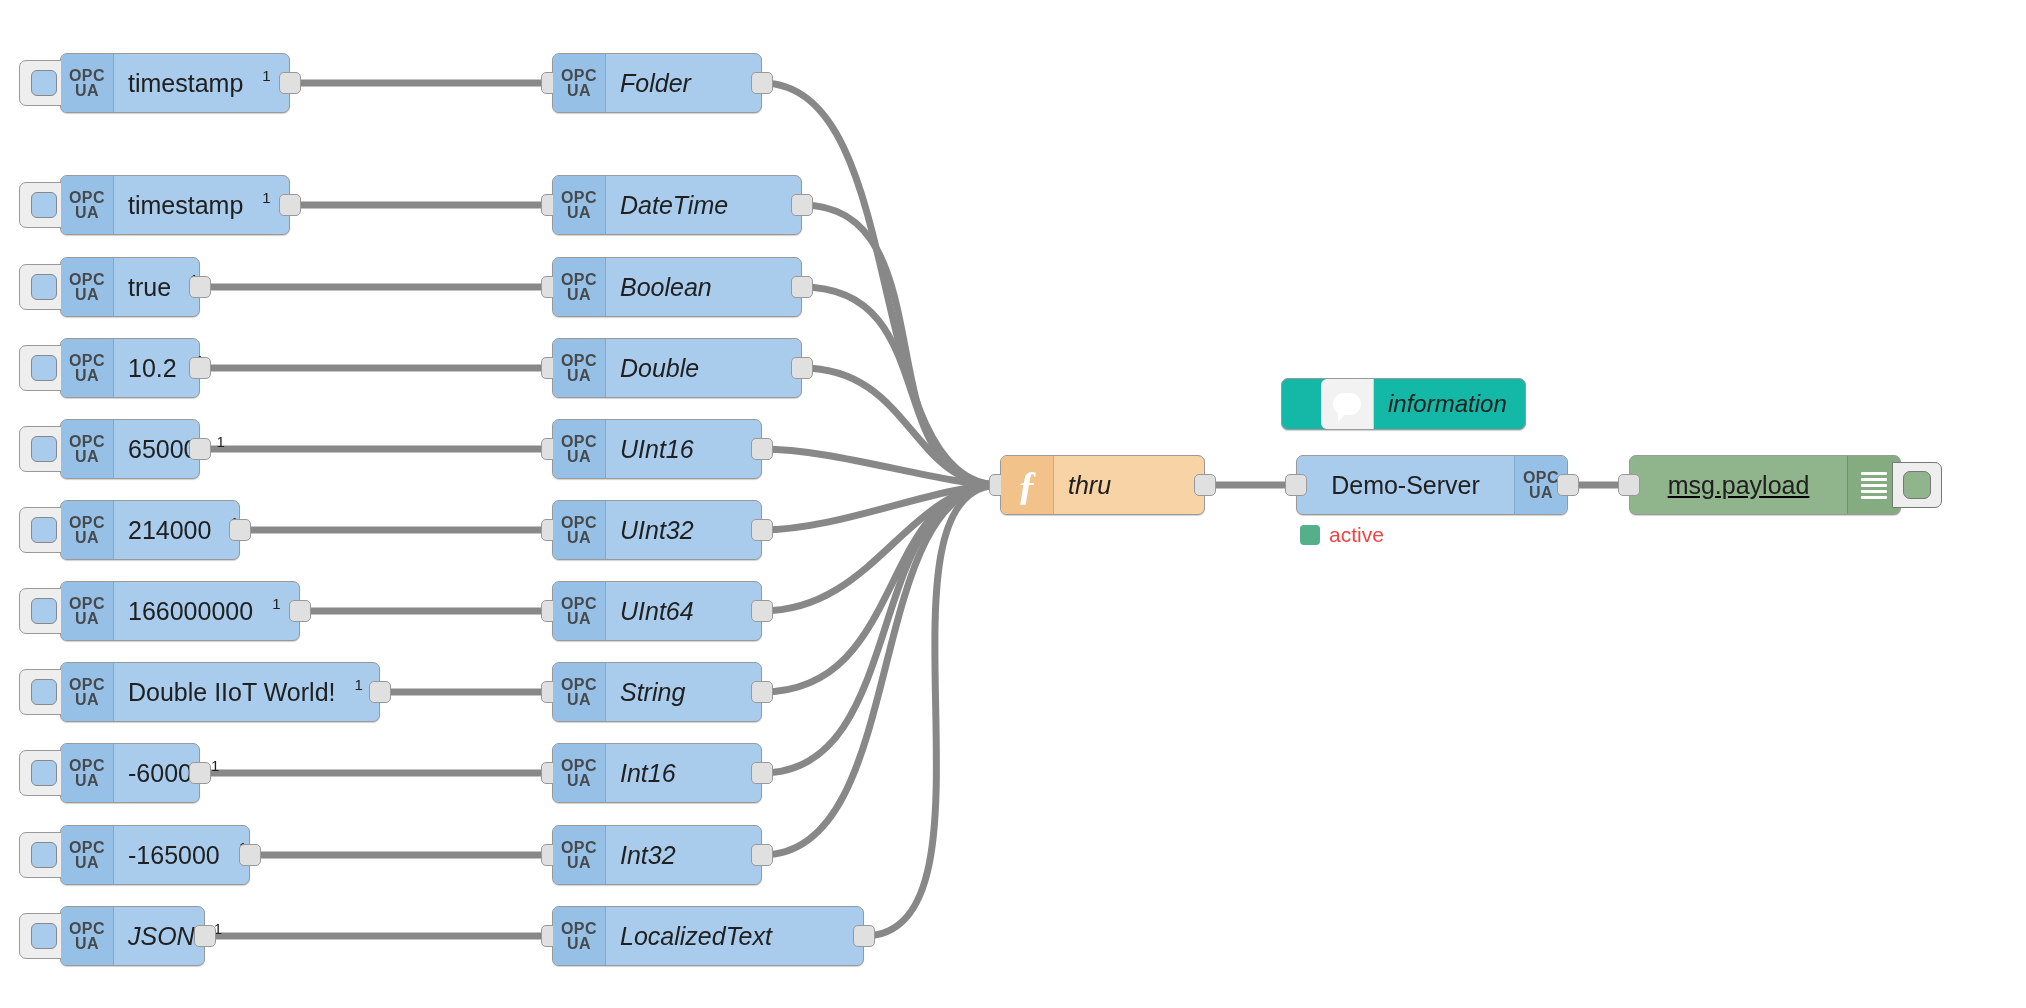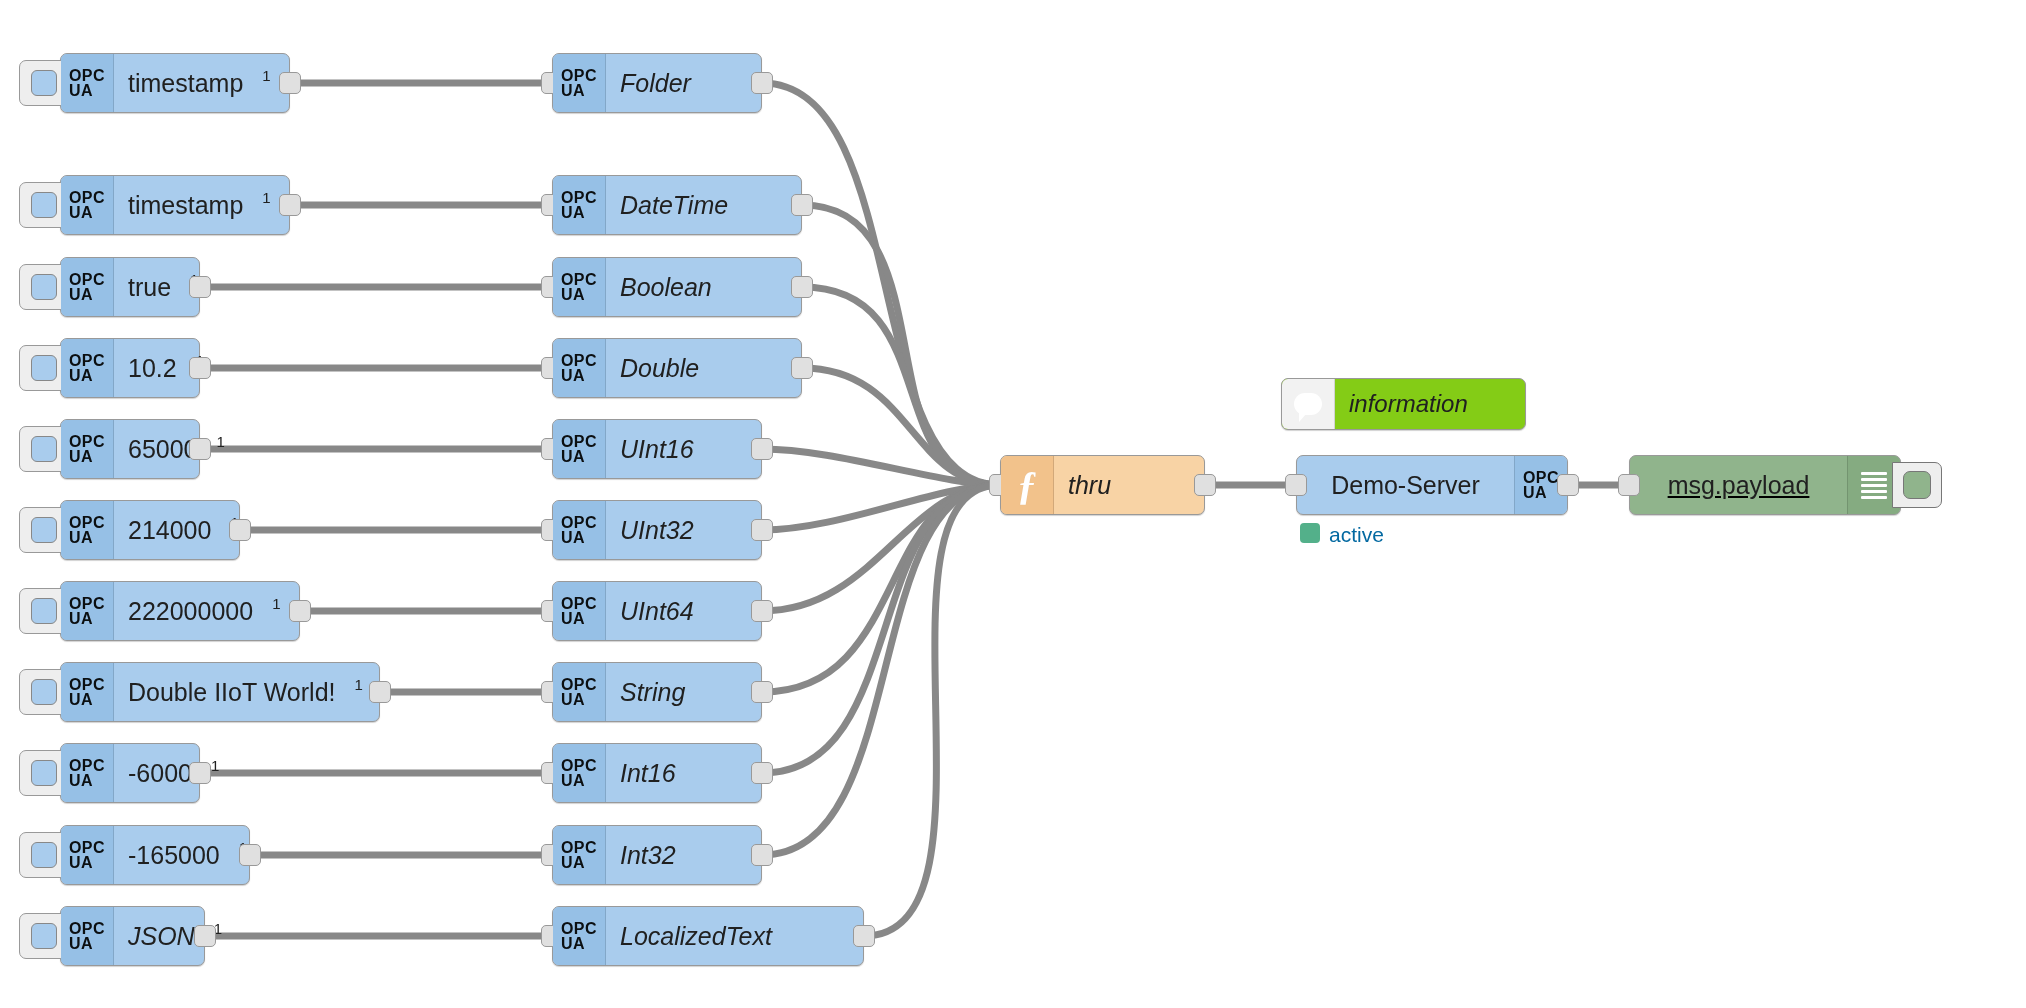--- a/index.html
+++ b/index.html
@@ -18,32 +18,32 @@
   .node .sup{font-size:15px;vertical-align:super;margin-left:5px;line-height:1;
         position:relative;top:-8px;}
 
   
   .icocell{width:52px;flex:0 0 52px;display:flex;align-items:center;
         justify-content:center;position:relative;}
   .icocell.left{border-right:1px solid rgba(0,0,0,.13);border-radius:6px 0 0 6px;}
   .icocell.right{border-left:1px solid rgba(0,0,0,.13);border-radius:0 6px 6px 0;}
 
   
-  .opcua{font-family:"Liberation Sans",sans-serif;color:#000000;
-        font-weight:bold;font-size:16px;line-height:15px;
+  .opcua{font-family:"Liberation Sans",sans-serif;color:#404040;
+        font-weight:bold;font-size:16px;line-height:15px;text-align:center;
         letter-spacing:.5px;opacity:.92;}
 
   
   .blue{background:#a9cced;}
   .blue .icocell{background:#96c0e6;}
   .orange{background:#f8d3a5;}
   .orange .icocell{background:#f2c28b;}
   .green{background:#90b48c;text-decoration:underline;}
   .green .icocell{background:#85ab81;}
-  .white{background:#84cc16;}
+  .white{background:#14b8a6;padding-left:39px;}
   .white .icocell{background:#f2f2f2;}
 
   
   .port{position:absolute;width:22px;height:22px;background:#e0e0e0;
         border:1px solid #999;border-radius:5px;top:50%;
         margin-top:-11px;box-sizing:border-box;}
   .port.out{right:-12px;}
   .port.in{left:-12px;}
 
   
@@ -73,22 +73,22 @@
   .listglyph span{display:block;height:3px;background:#fff;border-radius:1px;}
 
   
   .bubble{width:28px;height:22px;background:#fff;border-radius:11px;
         position:relative;}
   .bubble:after{content:"";position:absolute;left:5px;bottom:-7px;
         width:0;height:0;border-left:8px solid #fff;
         border-bottom:9px solid transparent;}
 
   
-  .status{position:absolute;display:flex;align-items:flex-start;gap:9px;
-        font-size:21px;color:#0369a1;white-space:nowrap;}
+  .status{position:absolute;display:flex;align-items:center;gap:9px;
+        font-size:21px;color:#ef4444;white-space:nowrap;}
   .status .dot{width:20px;height:20px;border-radius:4px;background:#53b08a;
         display:block;flex:0 0 20px;}
 
   .italic{font-style:italic;}
 </style>
 </head>
 <body>
 
 <div id="canvas">
   <svg id="wires" viewBox="0 0 2026 1008" xmlns="http://www.w3.org/2000/svg">
@@ -195,21 +195,21 @@
       </div>
       <div class="port out"></div>
     </div>
     <div class="node blue" style="left: 60px; top: 581px; width: 240px;">
       <div class="injbtn">
         <i></i>
       </div>
       <div class="icocell left">
         <div class="opcua">OPC<br>UA</div>
       </div>
-      <div class="label">222000000</div>
+      <div class="label">166000000</div>
       <div class="label" style="padding:0 6px 0 0">
         <span class="sup">1</span>
       </div>
       <div class="port out"></div>
     </div>
     <div class="node blue" style="left: 60px; top: 662px; width: 320px;">
       <div class="injbtn">
         <i></i>
       </div>
       <div class="icocell left">

